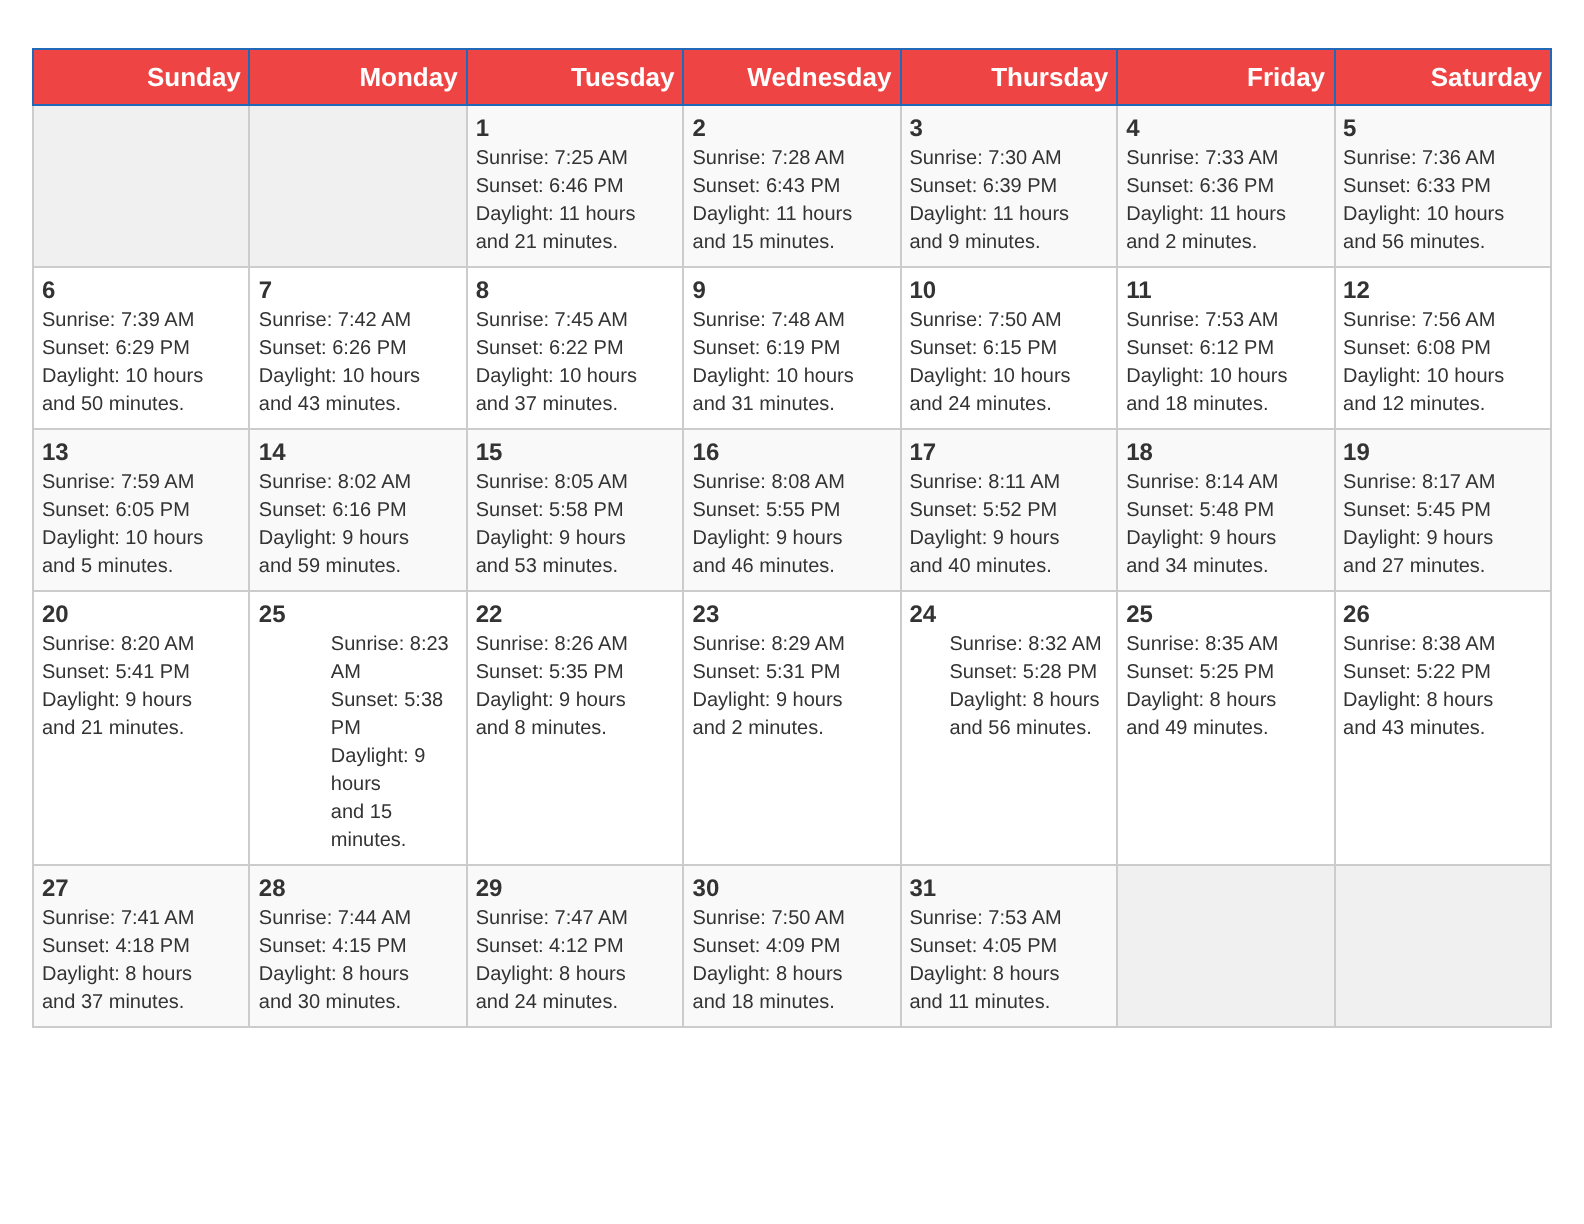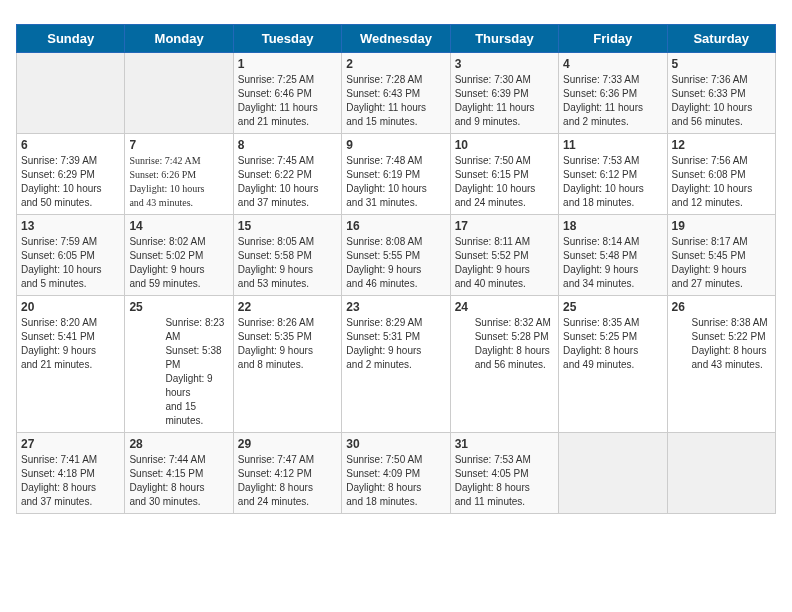--- a/index.html
+++ b/index.html
@@ -36,24 +36,24 @@
     .location-title {
       font-size: 16px;
       color: #555;
     }
     table {
       width: 100%;
       border-collapse: collapse;
       font-size: 11px;
     }
     thead tr th {
-      background-color: #0369a1;
+      background-color: #ef4444;
       color: white;
       padding: 6px 4px;
-      text-align: center;
+      text-align: right;
       font-size: 13px;
       font-weight: bold;
       border: 1px solid #2268b8;
     }
     tbody tr td {
       border: 1px solid #ccc;
       vertical-align: top;
       padding: 4px;
       height: 80px;
       width: 14.28%;
@@ -143,21 +143,21 @@
       <tr>
         <td>
           <span class="day-num">6</span>
           <div class="day-info" style="white-space: pre-line;">Sunrise: 7:39 AM
 Sunset: 6:29 PM
 Daylight: 10 hours
 and 50 minutes.</div>
         </td>
         <td>
           <span class="day-num">7</span>
-          <div class="day-info" style="white-space: pre-line; font-family: Liberation Serif, serif;">Sunrise: 7:42 AM
+          <div class="day-info" style="white-space: pre-line;">Sunrise: 7:42 AM
 Sunset: 6:26 PM
 Daylight: 10 hours
 and 43 minutes.</div>
         </td>
         <td>
           <span class="day-num">8</span>
           <div class="day-info" style="white-space: pre-line;">Sunrise: 7:45 AM
 Sunset: 6:22 PM
 Daylight: 10 hours
 and 37 minutes.</div>
@@ -195,21 +195,21 @@
         <td>
           <span class="day-num">13</span>
           <div class="day-info" style="white-space: pre-line;">Sunrise: 7:59 AM
 Sunset: 6:05 PM
 Daylight: 10 hours
 and 5 minutes.</div>
         </td>
         <td>
           <span class="day-num">14</span>
           <div class="day-info" style="white-space: pre-line;">Sunrise: 8:02 AM
-Sunset: 5:02 PM
+Sunset: 6:16 PM
 Daylight: 9 hours
 and 59 minutes.</div>
         </td>
         <td>
           <span class="day-num">15</span>
           <div class="day-info" style="white-space: pre-line;">Sunrise: 8:05 AM
 Sunset: 5:58 PM
 Daylight: 9 hours
 and 53 minutes.</div>
         </td>
@@ -280,21 +280,21 @@
         </td>
         <td>
           <span class="day-num">25</span>
           <div class="day-info" style="white-space: pre-line;">Sunrise: 8:35 AM
 Sunset: 5:25 PM
 Daylight: 8 hours
 and 49 minutes.</div>
         </td>
         <td>
           <span class="day-num">26</span>
-          <div class="day-info" style="white-space: pre-line; margin-left: 20px;">Sunrise: 8:38 AM
+          <div class="day-info" style="white-space: pre-line;">Sunrise: 8:38 AM
 Sunset: 5:22 PM
 Daylight: 8 hours
 and 43 minutes.</div>
         </td>
       </tr>
       <tr>
         <td>
           <span class="day-num">27</span>
           <div class="day-info" style="white-space: pre-line;">Sunrise: 7:41 AM
 Sunset: 4:18 PM

